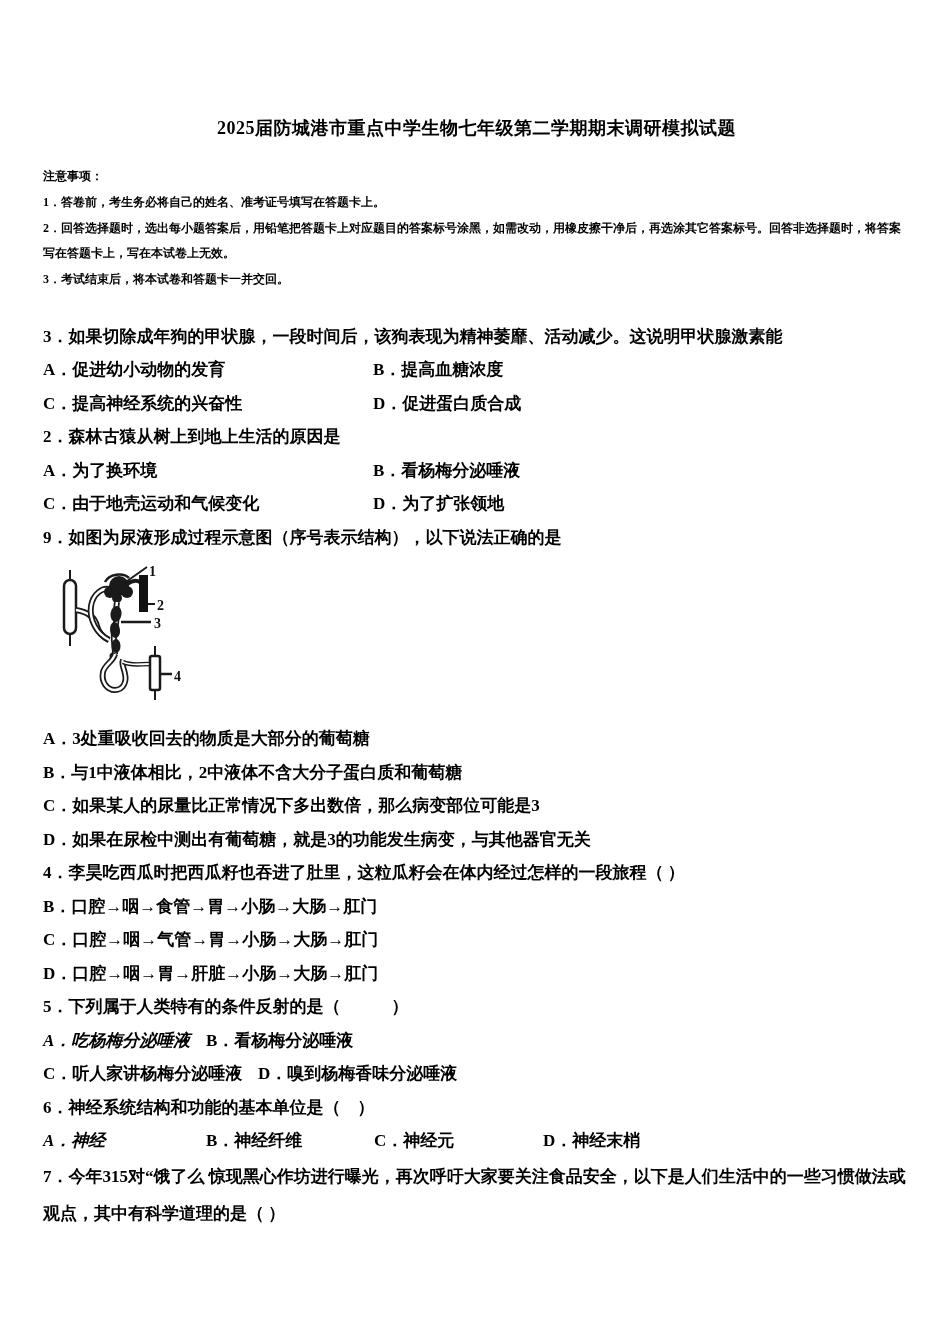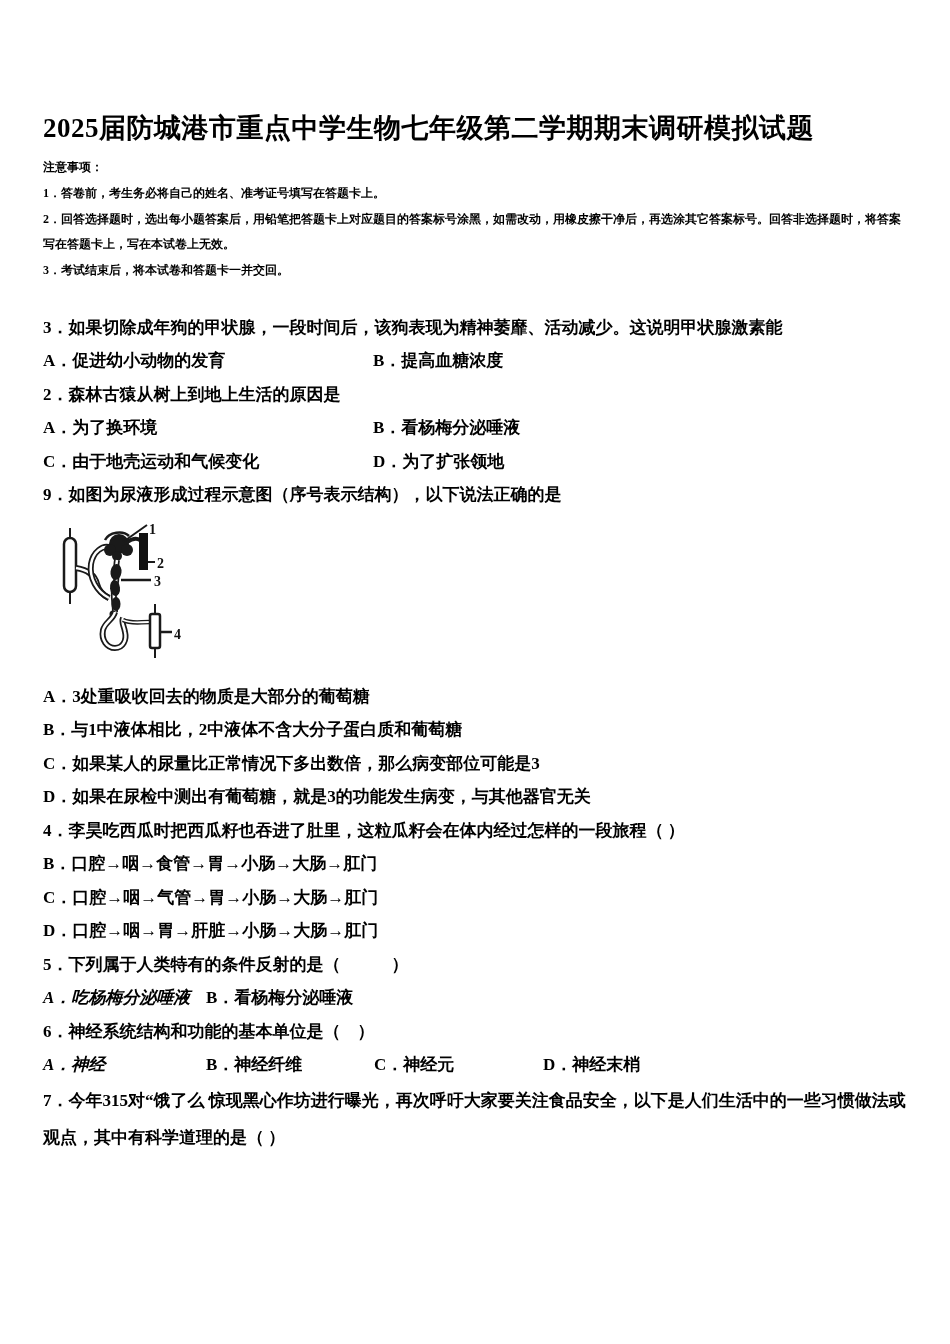--- a/index.html
+++ b/index.html
@@ -6,25 +6,25 @@
   html, body { background:#ffffff; }
   body {
     width:950px; height:1344px;
     font-family:"Liberation Serif","DejaVu Sans",serif;
     font-weight:700;
     color:#000;
     overflow:hidden;
   }
   .page { padding:114px 40px 0 43px; }
   .title {
-    font-size:27px;
+    font-size:18px;
     line-height:28px;
-    text-align:left;
+    text-align:center;
     letter-spacing:0.5px;
-    margin-bottom:13px;
+    margin-bottom:22px;
   }
   .notice { font-size:12px; }
   .nline { line-height:25.8px; }
   .questions { margin-top:27px; font-size:17px; }
   .stem, .row { line-height:33.5px; }
   .opt { display:inline-block; vertical-align:top; }
   .w330 { width:330px; }
   .w163 { width:163px;font-style:italic; }
   .w168 { width:168px; }
   .w169 { width:169px; }
@@ -47,20 +47,21 @@
     <p class="nline">1．答卷前，考生务必将自己的姓名、准考证号填写在答题卡上。</p>
     <p class="nline">2．回答选择题时，选出每小题答案后，用铅笔把答题卡上对应题目的答案标号涂黑，如需改动，用橡皮擦干净后，再选涂其它答案标号。回答非选择题时，将答案写在答题卡上，写在本试卷上无效。</p>
     <p class="nline">3．考试结束后，将本试卷和答题卡一并交回。</p>
   </section>
 
   <section class="questions">
 
     <div>
       <p class="stem">3．如果切除成年狗的甲状腺，一段时间后，该狗表现为精神萎靡、活动减少。这说明甲状腺激素能</p>
       <p class="row"><span class="opt w330">A．促进幼小动物的发育</span><span class="opt">B．提高血糖浓度</span></p>
+      <p class="row"><span class="opt w330">C．提高神经系统的兴奋性</span><span class="opt">D．促进蛋白质合成</span></p>
     </div>
 
     <div>
       <p class="stem">2．森林古猿从树上到地上生活的原因是</p>
       <p class="row"><span class="opt w330">A．为了换环境</span><span class="opt">B．看杨梅分泌唾液</span></p>
       <p class="row"><span class="opt w330">C．由于地壳运动和气候变化</span><span class="opt">D．为了扩张领地</span></p>
     </div>
 
     <div>
       <p class="stem">9．如图为尿液形成过程示意图（序号表示结构），以下说法正确的是</p>
@@ -125,20 +126,21 @@
     <div>
       <p class="stem">4．李昊吃西瓜时把西瓜籽也吞进了肚里，这粒瓜籽会在体内经过怎样的一段旅程（ ）</p>
       <p class="row">B．口腔→咽→食管→胃→小肠→大肠→肛门</p>
       <p class="row">C．口腔→咽→气管→胃→小肠→大肠→肛门</p>
       <p class="row">D．口腔→咽→胃→肝脏→小肠→大肠→肛门</p>
     </div>
 
     <div>
       <p class="stem">5．下列属于人类特有的条件反射的是（　　　）</p>
       <p class="row"><span class="opt w163">A．吃杨梅分泌唾液</span><span class="opt">B．看杨梅分泌唾液</span></p>
+      <p class="row"><span class="opt w215">C．听人家讲杨梅分泌唾液</span><span class="opt">D．嗅到杨梅香味分泌唾液</span></p>
     </div>
 
     <div>
       <p class="stem">6．神经系统结构和功能的基本单位是（　）</p>
       <p class="row"><span class="opt w163">A．神经</span><span class="opt w168">B．神经纤维</span><span class="opt w169">C．神经元</span><span class="opt">D．神经末梢</span></p>
     </div>
 
     <div>
       <p class="stem" style="line-height:37px;">7．今年315对“饿了么 惊现黑心作坊进行曝光，再次呼吁大家要关注食品安全，以下是人们生活中的一些习惯做法或观点，其中有科学道理的是（ ）</p>
     </div>

